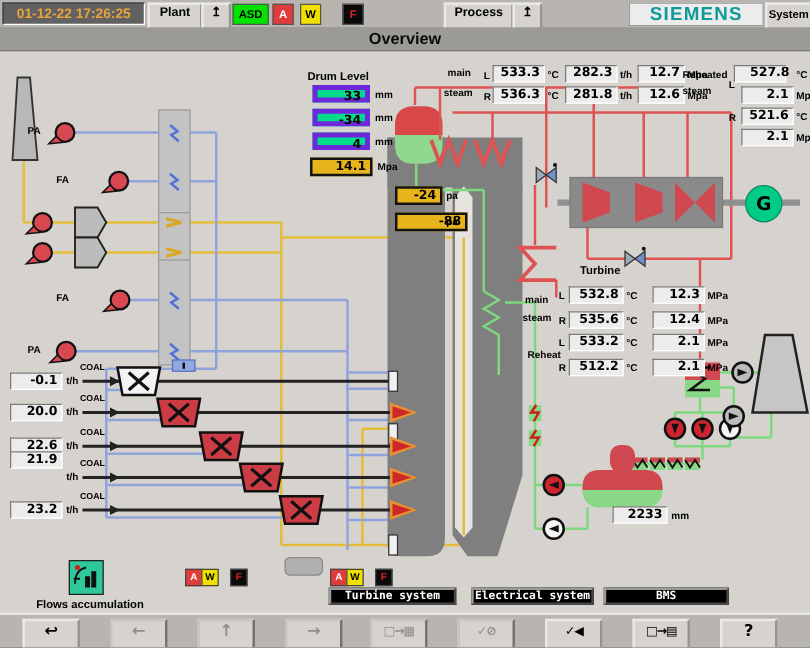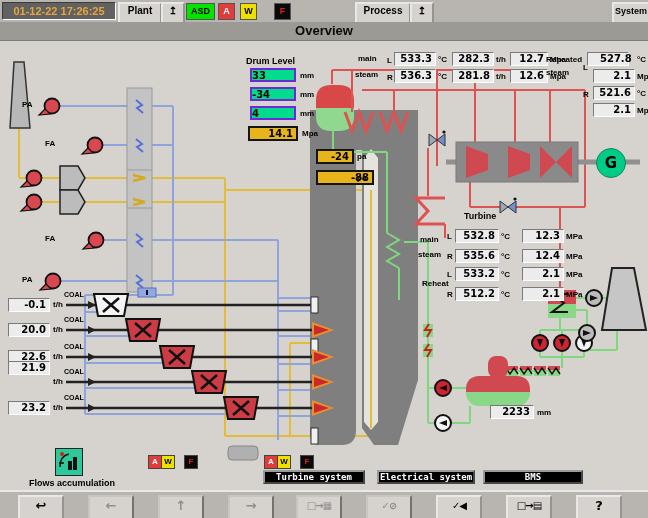--- a/index.html
+++ b/index.html
@@ -21,22 +21,22 @@
            border:1px solid #9a9a9a;color:#0f9a9a;font:bold 15px "Liberation Sans",sans-serif;
            text-align:center;line-height:17px;letter-spacing:1px;}
   .titlebar{position:absolute;left:0;top:22px;width:648px;height:18px;background:#9c9a94;
             text-align:center;font:bold 13px "Liberation Sans",sans-serif;line-height:18px;color:#0a0a0a;
             border-bottom:1px solid #7e7c76;}
   
   .vbox{position:absolute;background:#ececec;border:1px solid #7a7a7a;
         border-bottom-color:#fff;border-right-color:#fff;
         font:bold 10px "DejaVu Sans",sans-serif;color:#000;text-align:right;
         padding-right:3px;box-sizing:border-box;height:14px;line-height:12px;}
-  .gbox{position:absolute;background:#00dc8c;border:2px solid #6d28d9;
-        font:bold 10px "DejaVu Sans",sans-serif;color:#000;
+  .gbox{position:absolute;background:#00dc8c;border:4px solid #6d28d9;
+        font:bold 10px "DejaVu Sans",sans-serif;color:#000;text-align:right;
         padding-right:3px;box-sizing:border-box;height:14px;line-height:12px;}
   .ybox{position:absolute;background:#e8b41c;border:2px solid #141414;
         font:bold 10px "DejaVu Sans",sans-serif;color:#000;text-align:right;
         padding-right:3px;box-sizing:border-box;height:15px;line-height:11px;}
   .lbl{position:absolute;font:bold 8px "Liberation Sans",sans-serif;color:#000;white-space:nowrap;}
   .lbl9{position:absolute;font:bold 9px "Liberation Sans",sans-serif;color:#000;white-space:nowrap;}
   .unit{position:absolute;font:bold 8px "Liberation Sans",sans-serif;color:#000;white-space:nowrap;}
   .coal{position:absolute;font:bold 7px "Liberation Sans",sans-serif;color:#000;}
   
   .gcircle{position:absolute;left:596px;top:148px;width:28px;height:28px;border-radius:50%;
@@ -67,20 +67,21 @@
   <div class="topbar">
     <div class="time">01-12-22 17:26:25</div>
     <div class="tbtn" style="left:118px;width:40px;">Plant</div>
     <div class="tbtn" style="left:161px;width:20px;">↥</div>
     <div class="ind" style="left:186px;width:27px;background:#00e400;color:#000;">ASD</div>
     <div class="ind" style="left:218px;background:#e03c3c;color:#fff;">A</div>
     <div class="ind" style="left:240px;background:#f0e000;color:#000;">W</div>
     <div class="ind" style="left:274px;background:#0a0a0a;color:#e02020;">F</div>
     <div class="tbtn" style="left:355px;width:52px;">Process</div>
     <div class="tbtn" style="left:410px;width:20px;">↥</div>
+    <div class="siemens">SIEMENS</div>
     <div class="tbtn" style="left:612px;width:34px;font-size:9px;">System</div>
   </div>
 
   <div class="titlebar">Overview</div>
 
   <svg class="abs" style="left:0;top:40px;" width="648" height="425" viewBox="0 40 648 425">
 
     <g stroke="#e3bc3a" stroke-width="2" fill="none">
       <line x1="19" y1="128" x2="19" y2="178"></line>
       <line x1="19" y1="178" x2="127" y2="178"></line>

